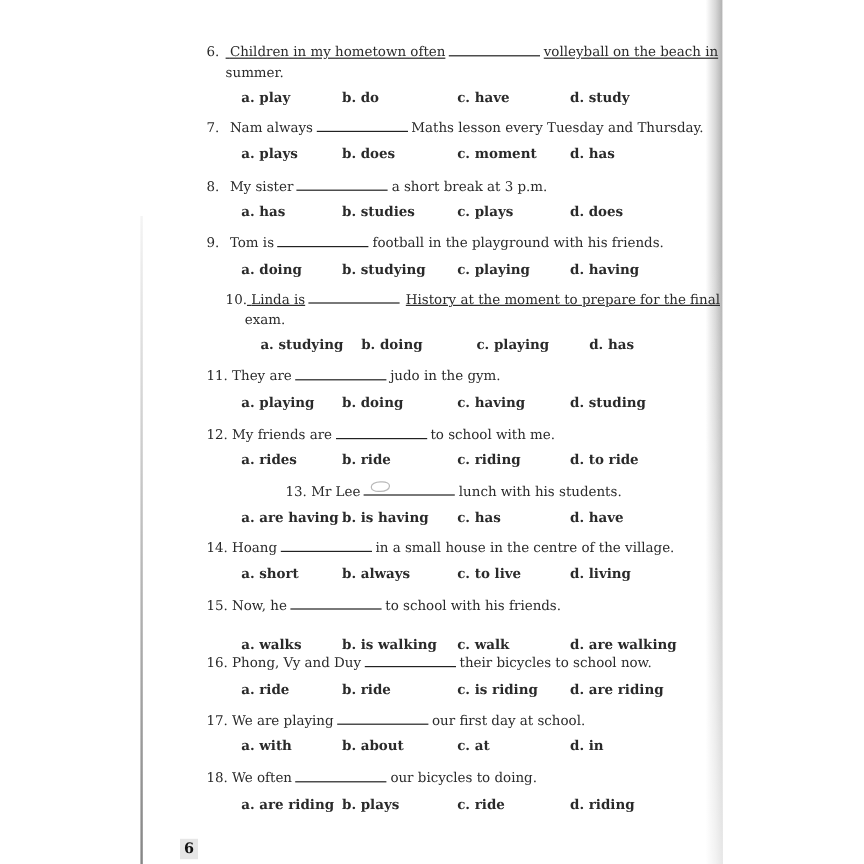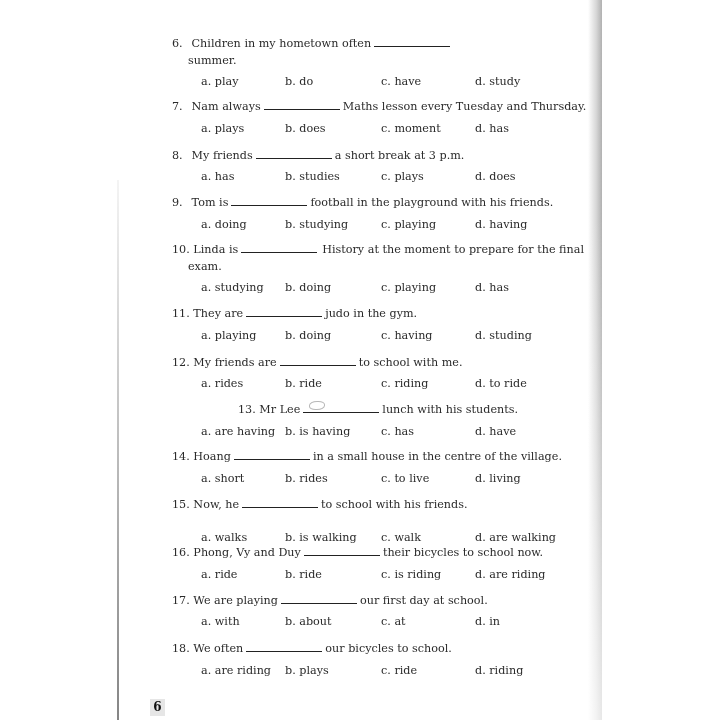--- a/index.html
+++ b/index.html
@@ -49,26 +49,28 @@
     border-bottom: 1.3px solid #222;
     margin: 0 3px;
     vertical-align: baseline;
     height: 9px;
     position: relative;
   }
   .q-text-justify {
     display: flex;
     justify-content: space-between;
     white-space: nowrap;
+    text-decoration: underline;
   }
   .options {
     position: absolute;
     left: 0; right: 0;
     font-size: 11.2px;
     height: 17px;
+    font-weight: bold;
   }
   .opt {
     position: absolute;
     white-space: nowrap;
   }
   .opt.a { left: 29px; }
   .opt.b { left: 113px; }
   .opt.c { left: 209px; }
   .opt.d { left: 303px; }
   .pencil-mark {
@@ -93,20 +95,21 @@
 </head>
 <body>
 
 <div class="page-edge-right"></div>
 <div class="page-edge-right-fade"></div>
 <div class="page-edge-left"></div>
 
 <div class="question" style="top:35px;">
   <div class="q-line q-text-justify">
     <span><span class="qnum">6.</span> <span>Children in my hometown often</span><span class="blank"></span></span>
+    <span>volleyball on the beach in</span>
   </div>
   <div class="q-line wrap-cont">summer.</div>
   <div class="options" style="top:38px;">
     <span class="opt a">a. play</span>
     <span class="opt b">b. do</span>
     <span class="opt c">c. have</span>
     <span class="opt d">d. study</span>
   </div>
 </div>
 
@@ -117,21 +120,21 @@
   <div class="options" style="top:22px;">
     <span class="opt a">a. plays</span>
     <span class="opt b">b. does</span>
     <span class="opt c">c. moment</span>
     <span class="opt d">d. has</span>
   </div>
 </div>
 
 <div class="question" style="top:147px;">
   <div class="q-line">
-    <span class="qnum">8.</span> <span>My friends</span><span class="blank"></span><span>a short break at 3 p.m.</span>
+    <span class="qnum">8.</span> <span>My sister</span><span class="blank"></span><span>a short break at 3 p.m.</span>
   </div>
   <div class="options" style="top:21px;">
     <span class="opt a">a. has</span>
     <span class="opt b">b. studies</span>
     <span class="opt c">c. plays</span>
     <span class="opt d">d. does</span>
   </div>
 </div>
 
 <div class="question" style="top:194px;">
@@ -139,21 +142,21 @@
     <span class="qnum">9.</span> <span>Tom is</span><span class="blank"></span><span>football in the playground with his friends.</span>
   </div>
   <div class="options" style="top:22px;">
     <span class="opt a">a. doing</span>
     <span class="opt b">b. studying</span>
     <span class="opt c">c. playing</span>
     <span class="opt d">d. having</span>
   </div>
 </div>
 
-<div class="question" style="top:241px;">
+<div class="question" style="top:241px;margin-left:16px;">
   <div class="q-line q-text-justify">
     <span><span class="qnum">10.</span> <span>Linda is</span><span class="blank"></span></span>
     <span>History at the moment to prepare for the final</span>
   </div>
   <div class="q-line wrap-cont">exam.</div>
   <div class="options" style="top:38px;">
     <span class="opt a">a. studying</span>
     <span class="opt b">b. doing</span>
     <span class="opt c">c. playing</span>
     <span class="opt d">d. has</span>
@@ -195,21 +198,21 @@
     <span class="opt d">d. have</span>
   </div>
 </div>
 
 <div class="question" style="top:448px;">
   <div class="q-line">
     <span class="qnum">14.</span> <span>Hoang</span><span class="blank"></span><span>in a small house in the centre of the village.</span>
   </div>
   <div class="options" style="top:22px;">
     <span class="opt a">a. short</span>
-    <span class="opt b">b. rides</span>
+    <span class="opt b">b. always</span>
     <span class="opt c">c. to live</span>
     <span class="opt d">d. living</span>
   </div>
 </div>
 
 <div class="question" style="top:496px;">
   <div class="q-line">
     <span class="qnum">15.</span> <span>Now, he</span><span class="blank"></span><span>to school with his friends.</span>
   </div>
   <div class="options" style="top:22px;margin-top:11px;">
@@ -239,21 +242,21 @@
   <div class="options" style="top:21px;">
     <span class="opt a">a. with</span>
     <span class="opt b">b. about</span>
     <span class="opt c">c. at</span>
     <span class="opt d">d. in</span>
   </div>
 </div>
 
 <div class="question" style="top:640px;">
   <div class="q-line">
-    <span class="qnum">18.</span> <span>We often</span><span class="blank"></span><span>our bicycles to school.</span>
+    <span class="qnum">18.</span> <span>We often</span><span class="blank"></span><span>our bicycles to doing.</span>
   </div>
   <div class="options" style="top:22px;">
     <span class="opt a">a. are riding</span>
     <span class="opt b">b. plays</span>
     <span class="opt c">c. ride</span>
     <span class="opt d">d. riding</span>
   </div>
 </div>
 
 <div class="page-number">6</div>

